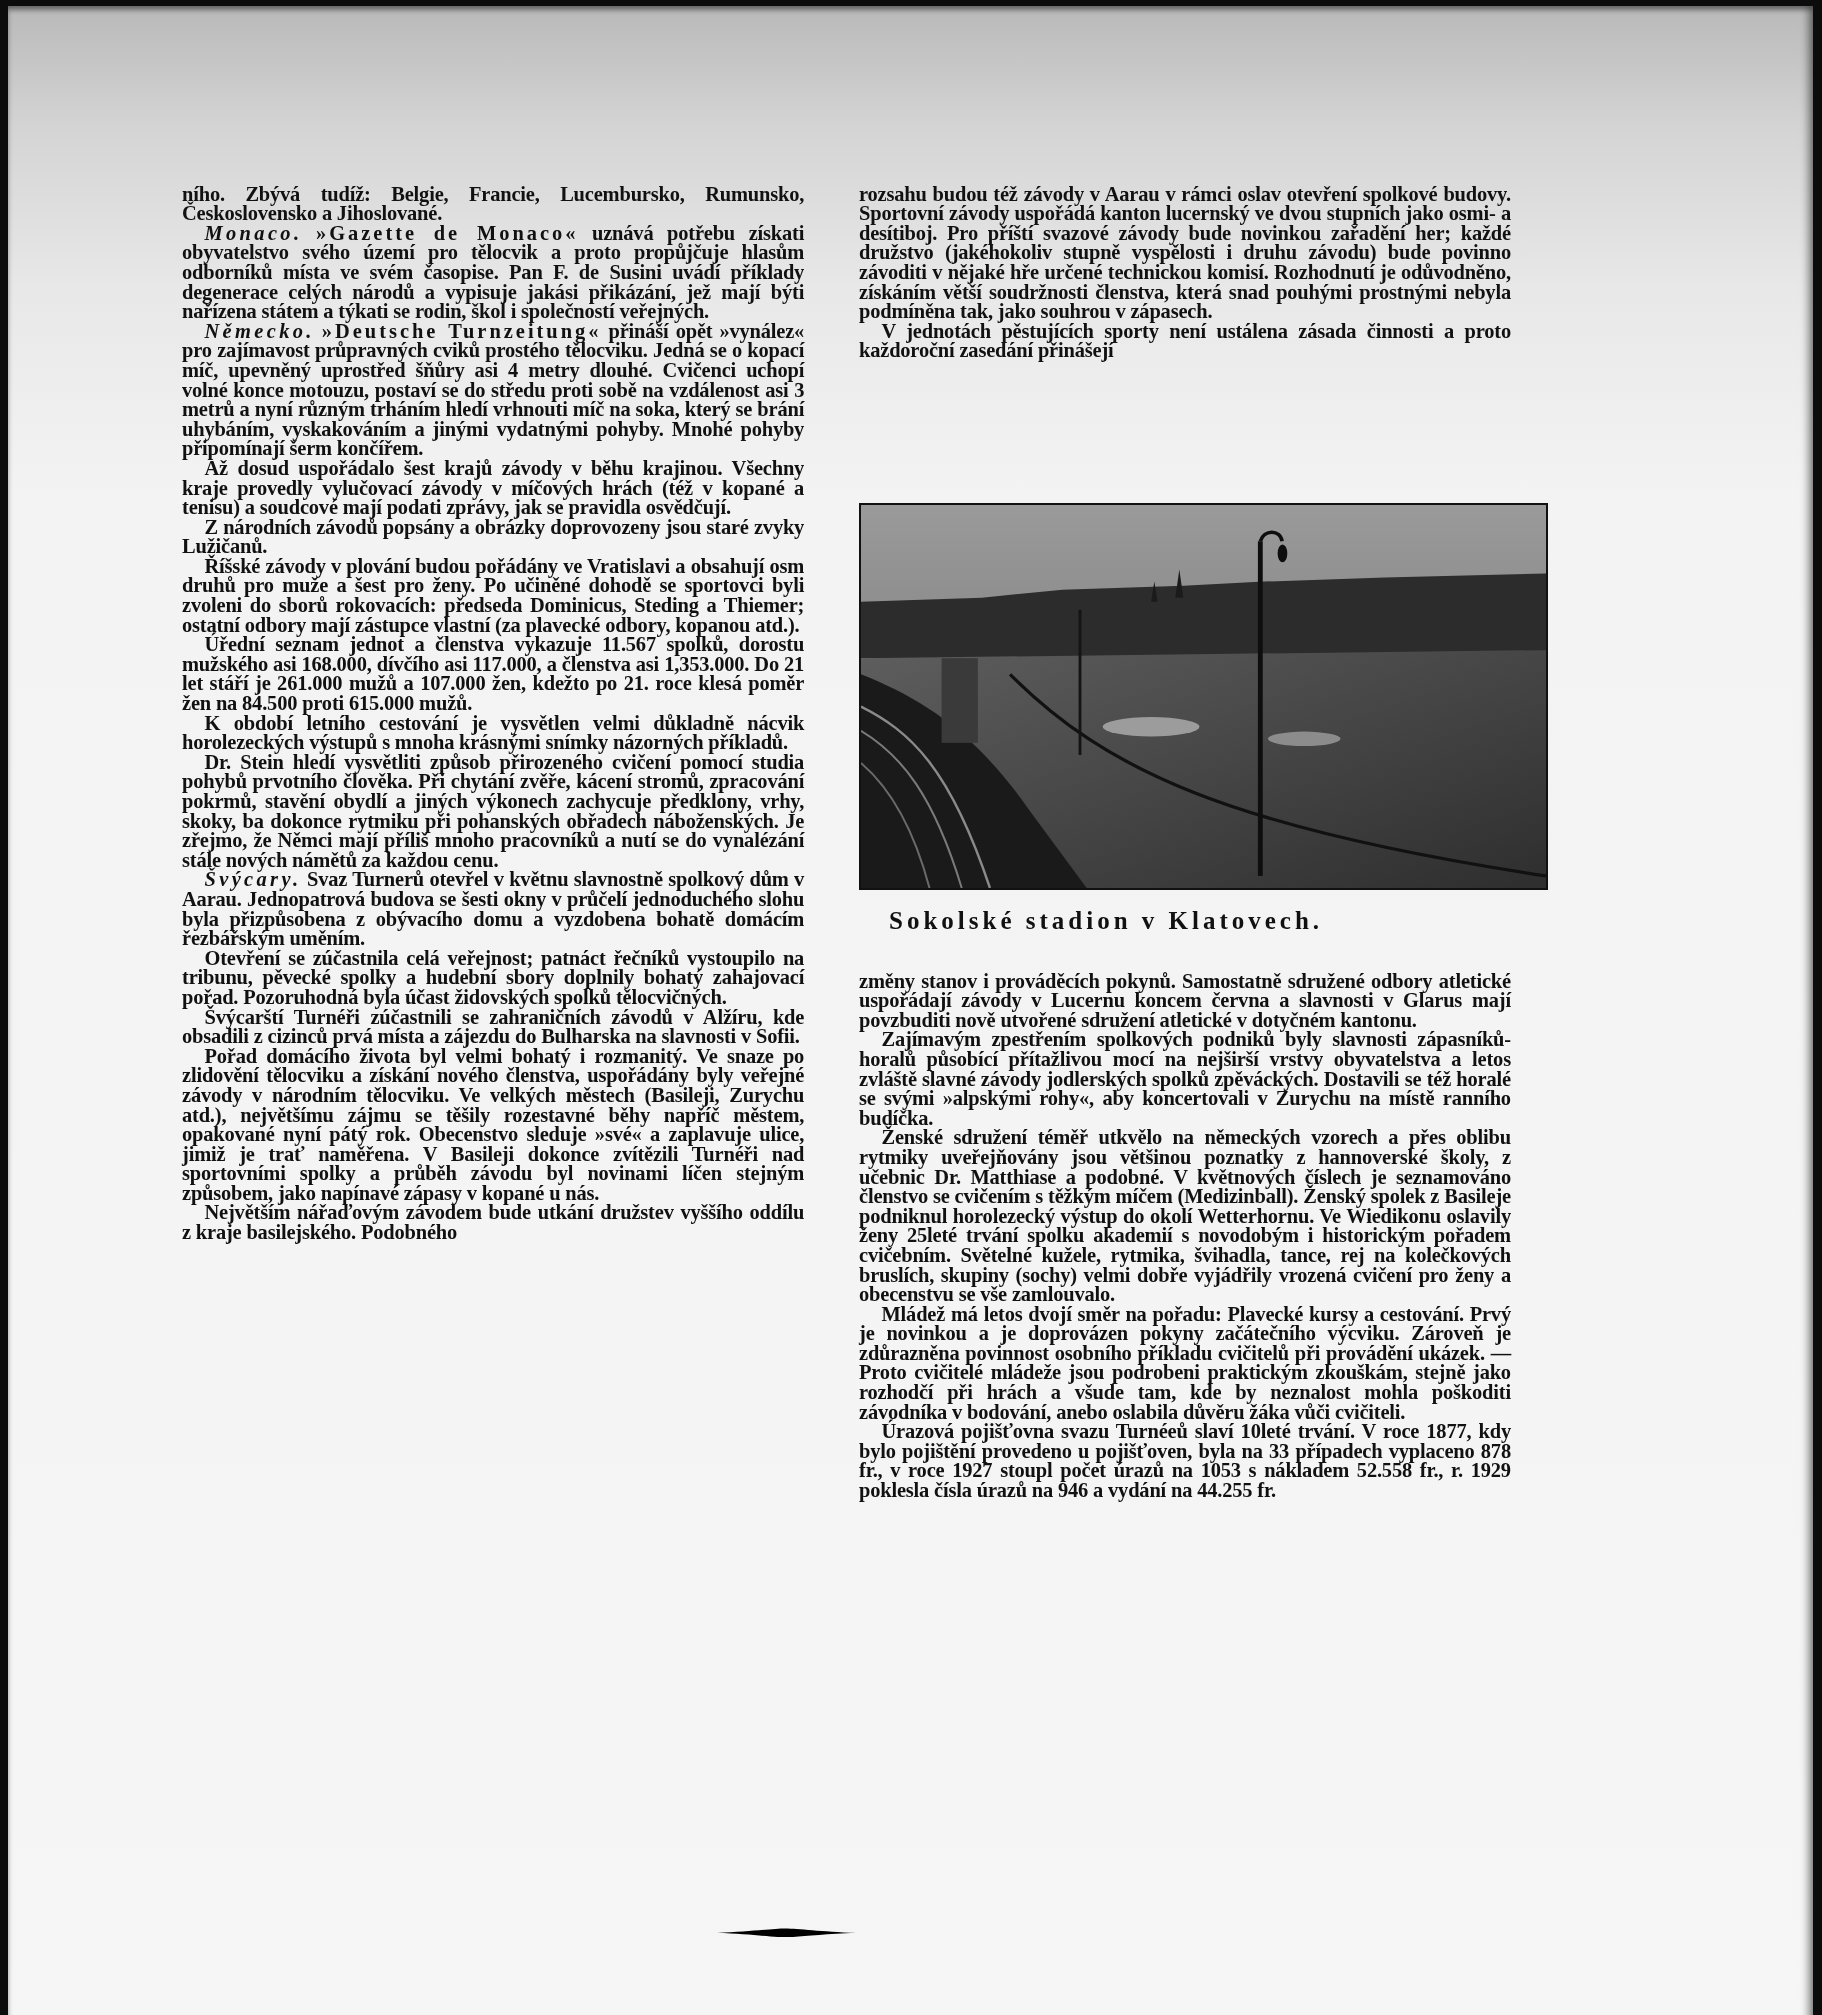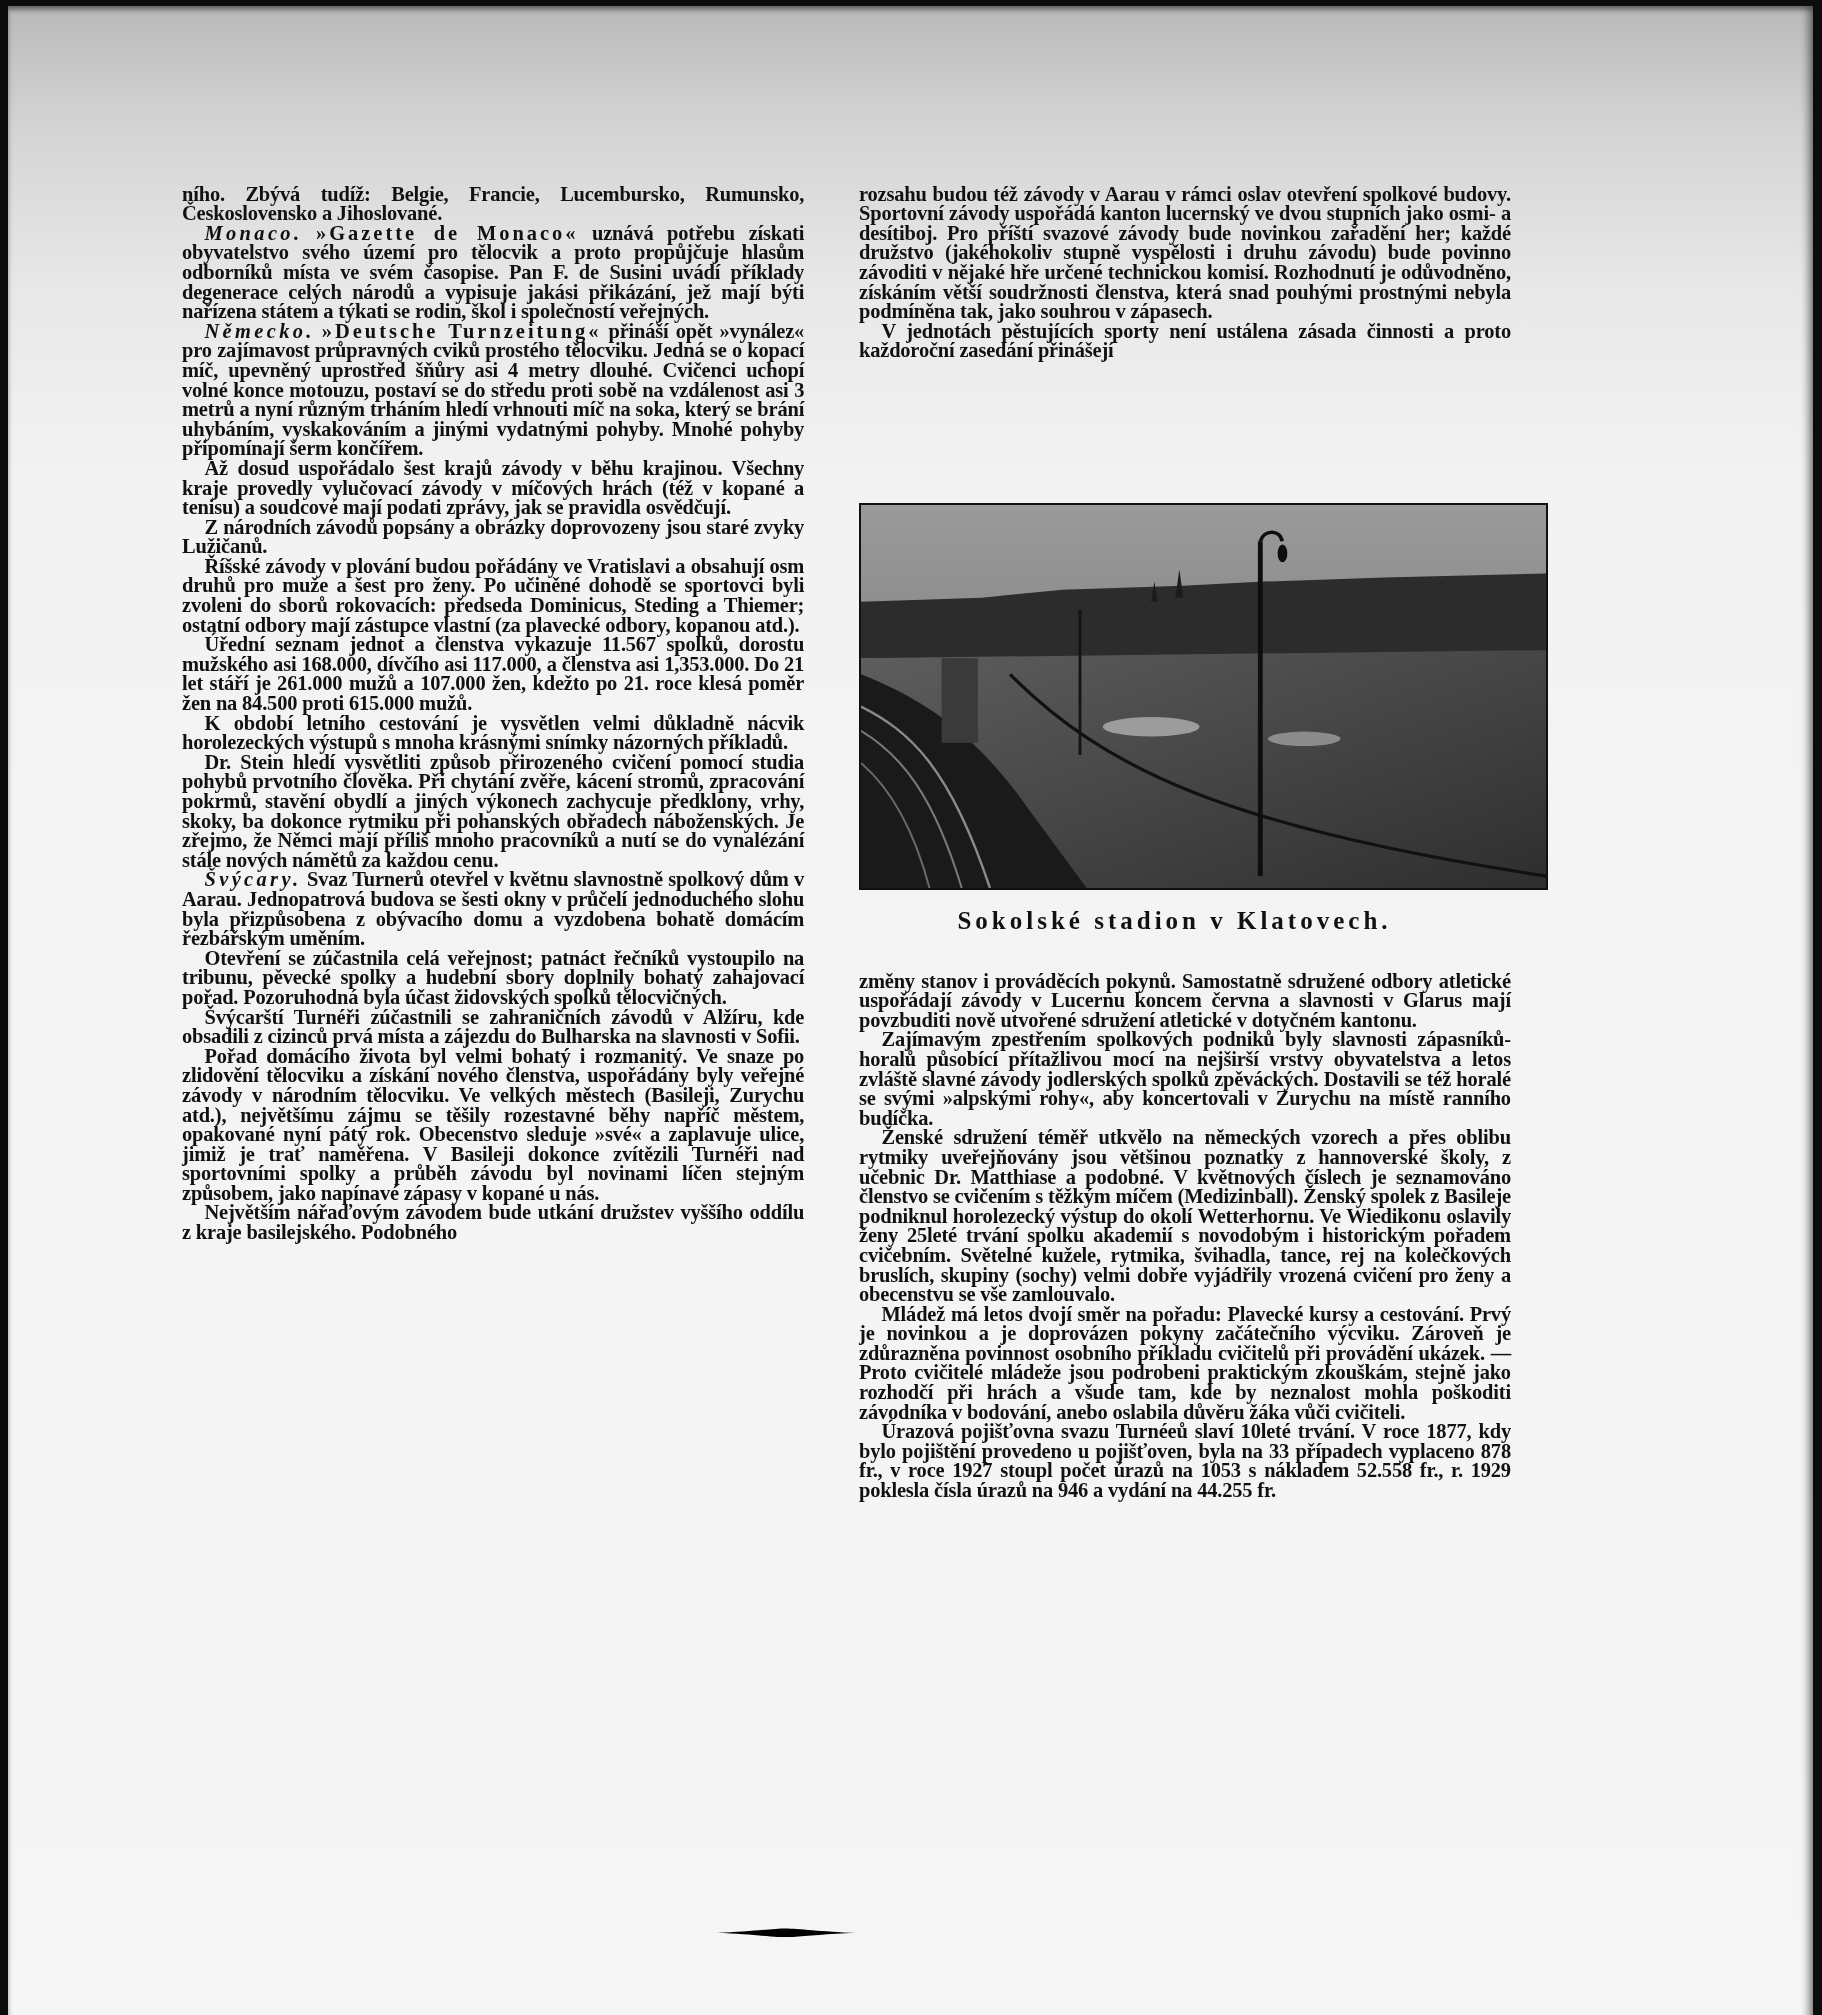--- a/index.html
+++ b/index.html
@@ -27,22 +27,22 @@
   .col p { margin: 0; text-indent: 1.1em; }
   .col p.cont { text-indent: 0; }
   .spaced { letter-spacing: 3.6px; font-style: italic; }
   .spaced-up { letter-spacing: 3.2px; }
   .photo {
     position: absolute; left: 851px; top: 497px; width: 685px; height: 383px;
     border: 2.8px solid #111; background: #3b3b3b; overflow: hidden;
   }
   .photo svg { width: 100%; height: 100%; display: block; }
   .caption {
-    position: absolute; left: 821px; top: 901px; width: 691px;
-    text-align: center; font-size: 25px; font-weight: bold; color: #111;
+    position: absolute; left: 881px; top: 901px; width: 691px;
+    text-align: left; font-size: 25px; font-weight: bold; color: #111;
     letter-spacing: 4px;
   }
   .rule { position: absolute; left: 709px; top: 1922px; width: 139px; height: 9.7px; }
 </style>
 </head>
 <body>
 
 <div class="page">
 
   <div class="col col-left">

